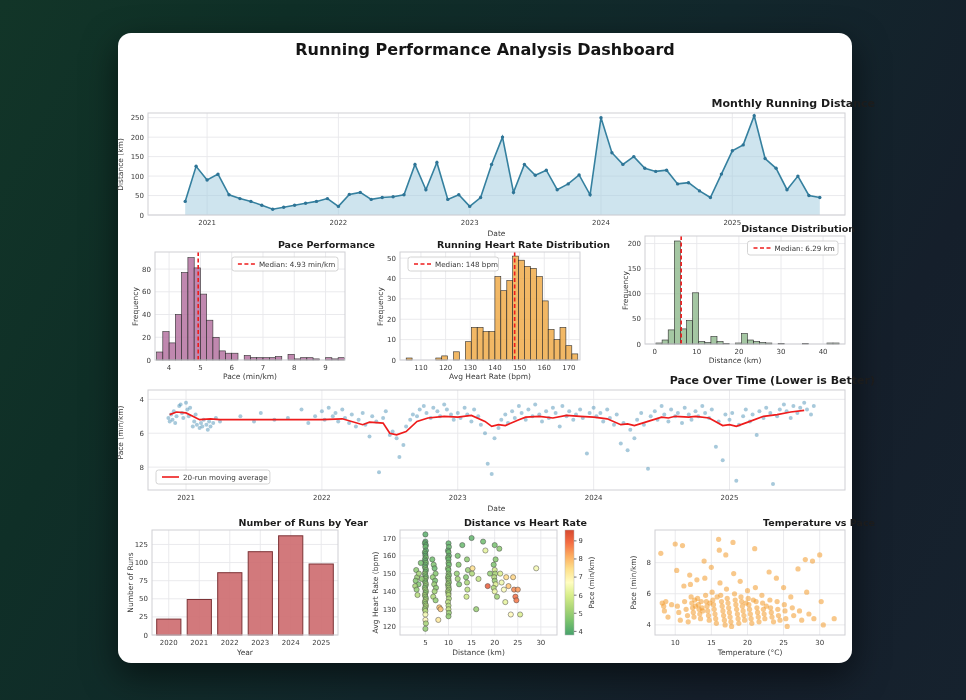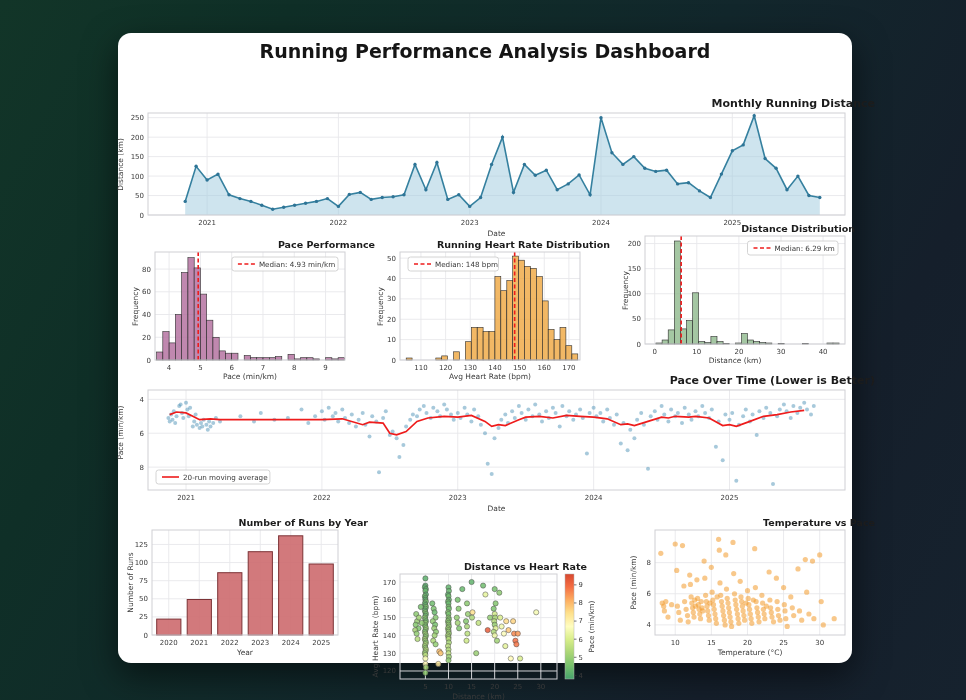--- a/index.html
+++ b/index.html
@@ -1,21 +1,21 @@
 <!DOCTYPE html>
 <html><head>
 <meta charset="utf-8">
 <style>
   html,body{margin:0;padding:0;}
   .stage{position:relative;width:966px;height:700px;overflow:hidden;
     background:linear-gradient(118deg,#123528 0%,#0f2f27 22%,#12272c 55%,#151f2b 80%,#16222e 100%);
     font-family:"DejaVu Sans",sans-serif;}
   .card{position:absolute;left:118px;top:33px;width:734px;height:630px;background:#ffffff;
     border-radius:13px;box-shadow:0 12px 34px rgba(0,0,0,.55);}
-  .dash-title{position:absolute;left:0;right:0;top:7px;text-align:center;font-size:19px;
+  .dash-title{position:absolute;left:0;right:0;top:7px;text-align:center;font-size:16px;
     font-weight:bold;color:#151515;}
   .chart{position:absolute;}
   .c-title{position:absolute;left:-30px;right:-30px;text-align:right;font-weight:bold;color:#1c1c1c;
     font-size:9.5px;top:-13px;white-space:nowrap;}
   .c-title.big{font-size:11px;top:-16px;}
   .xlab{position:absolute;left:0;right:0;text-align:center;font-size:7.5px;color:#3a3a3a;white-space:nowrap;}
   .ylab-wrap{position:absolute;top:0;bottom:0;width:12px;display:flex;align-items:center;justify-content:center;}
   .ylab-wrap span{transform:rotate(-90deg);white-space:nowrap;font-size:7.5px;color:#3a3a3a;}
   svg.plot{overflow:visible;display:block;}
 </style>
@@ -598,21 +598,21 @@
             <text x="-4" y="107.5" fill="#3a3a3a" font-size="7" font-family="DejaVu Sans, sans-serif" text-anchor="end">0</text>
             <text x="-4" y="89.39655172413794" fill="#3a3a3a" font-size="7" font-family="DejaVu Sans, sans-serif" text-anchor="end">25</text>
             <text x="-4" y="71.29310344827586" fill="#3a3a3a" font-size="7" font-family="DejaVu Sans, sans-serif" text-anchor="end">50</text>
             <text x="-4" y="53.18965517241379" fill="#3a3a3a" font-size="7" font-family="DejaVu Sans, sans-serif" text-anchor="end">75</text>
             <text x="-4" y="35.086206896551715" fill="#3a3a3a" font-size="7" font-family="DejaVu Sans, sans-serif" text-anchor="end">100</text>
             <text x="-4" y="16.982758620689665" fill="#3a3a3a" font-size="7" font-family="DejaVu Sans, sans-serif" text-anchor="end">125</text>
           </g>
         </svg>
     </div>
 
-    <div class="chart" style="left:282px;top:497px;width:157px;height:124px;margin-top:44px;">
+    <div class="chart" style="left:282px;top:497px;width:157px;height:124px;">
       <div class="c-title">Distance vs Heart Rate</div>
       <div class="ylab-wrap" style="left:-30px;">
           <span>Avg Heart Rate (bpm)</span>
         </div>
       <div class="xlab" style="top:118px;">Distance (km)</div>
       <svg class="plot" width="157" height="105">
           <g>
             <line x1="25.397058823529413" x2="25.397058823529413" y1="0" y2="105" stroke="#e8e8eb" stroke-width="0.9"></line>
             <line x1="48.48529411764706" x2="48.48529411764706" y1="0" y2="105" stroke="#e8e8eb" stroke-width="0.9"></line>
             <line x1="71.57352941176471" x2="71.57352941176471" y1="0" y2="105" stroke="#e8e8eb" stroke-width="0.9"></line>

